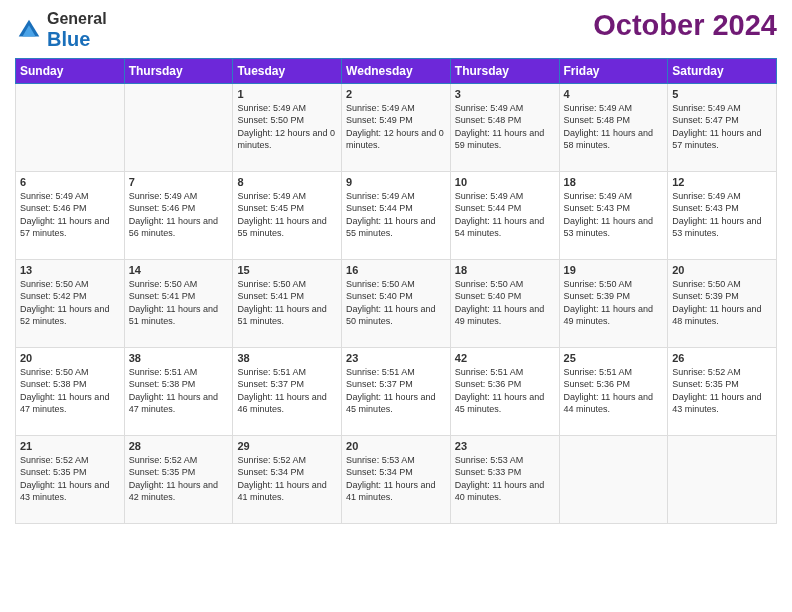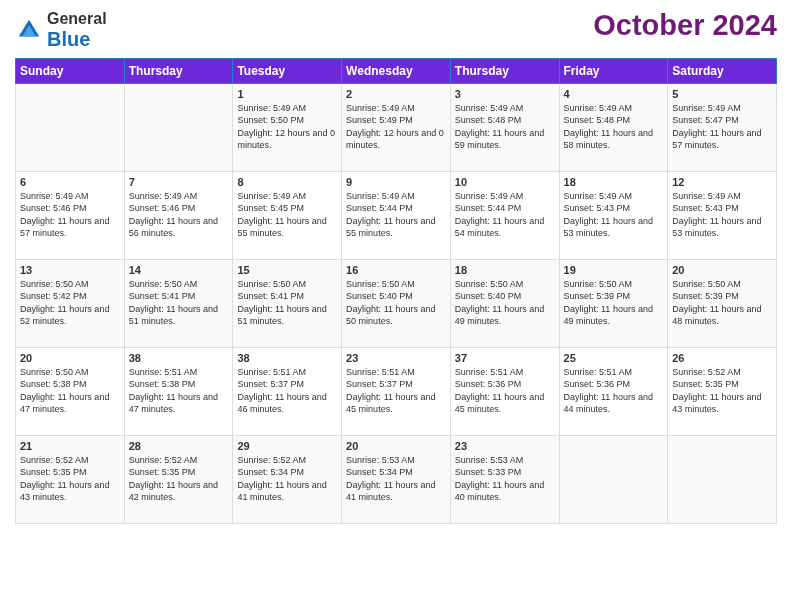--- a/index.html
+++ b/index.html
@@ -283,21 +283,21 @@
 Sunset: 5:37 PM
 Daylight: 11 hours and 46 minutes.</div>
           </td>
           <td>
             <span class="day-num">23</span>
             <div class="day-info" style="white-space: pre-line;">Sunrise: 5:51 AM
 Sunset: 5:37 PM
 Daylight: 11 hours and 45 minutes.</div>
           </td>
           <td>
-            <span class="day-num">37</span>
+            <span class="day-num">42</span>
             <div class="day-info" style="white-space: pre-line;">Sunrise: 5:51 AM
 Sunset: 5:36 PM
 Daylight: 11 hours and 45 minutes.</div>
           </td>
           <td>
             <span class="day-num">25</span>
             <div class="day-info" style="white-space: pre-line;">Sunrise: 5:51 AM
 Sunset: 5:36 PM
 Daylight: 11 hours and 44 minutes.</div>
           </td>

